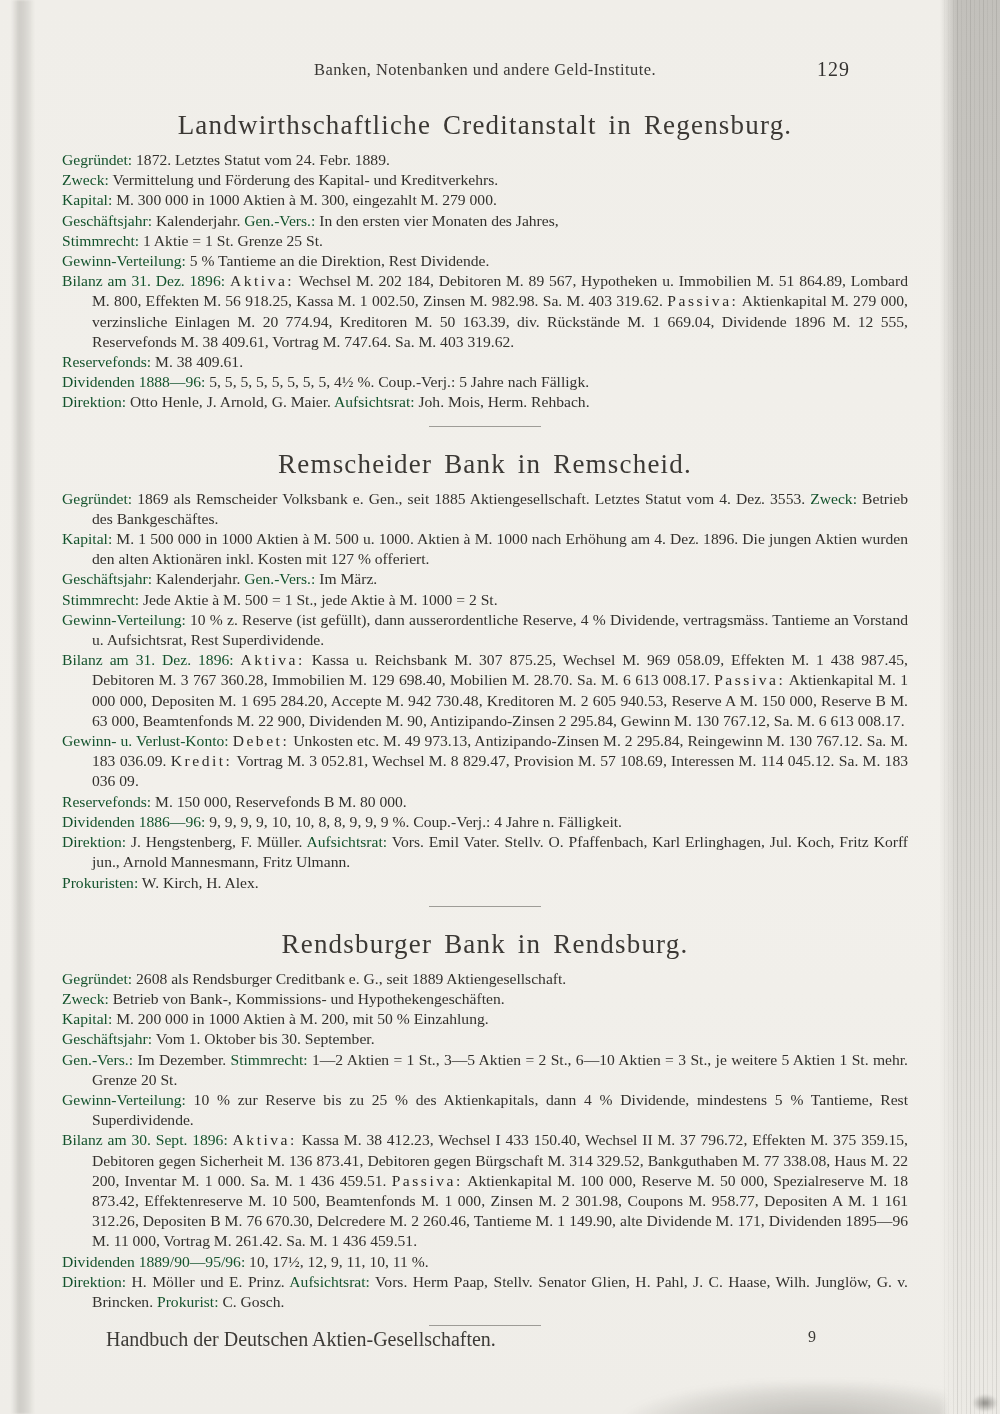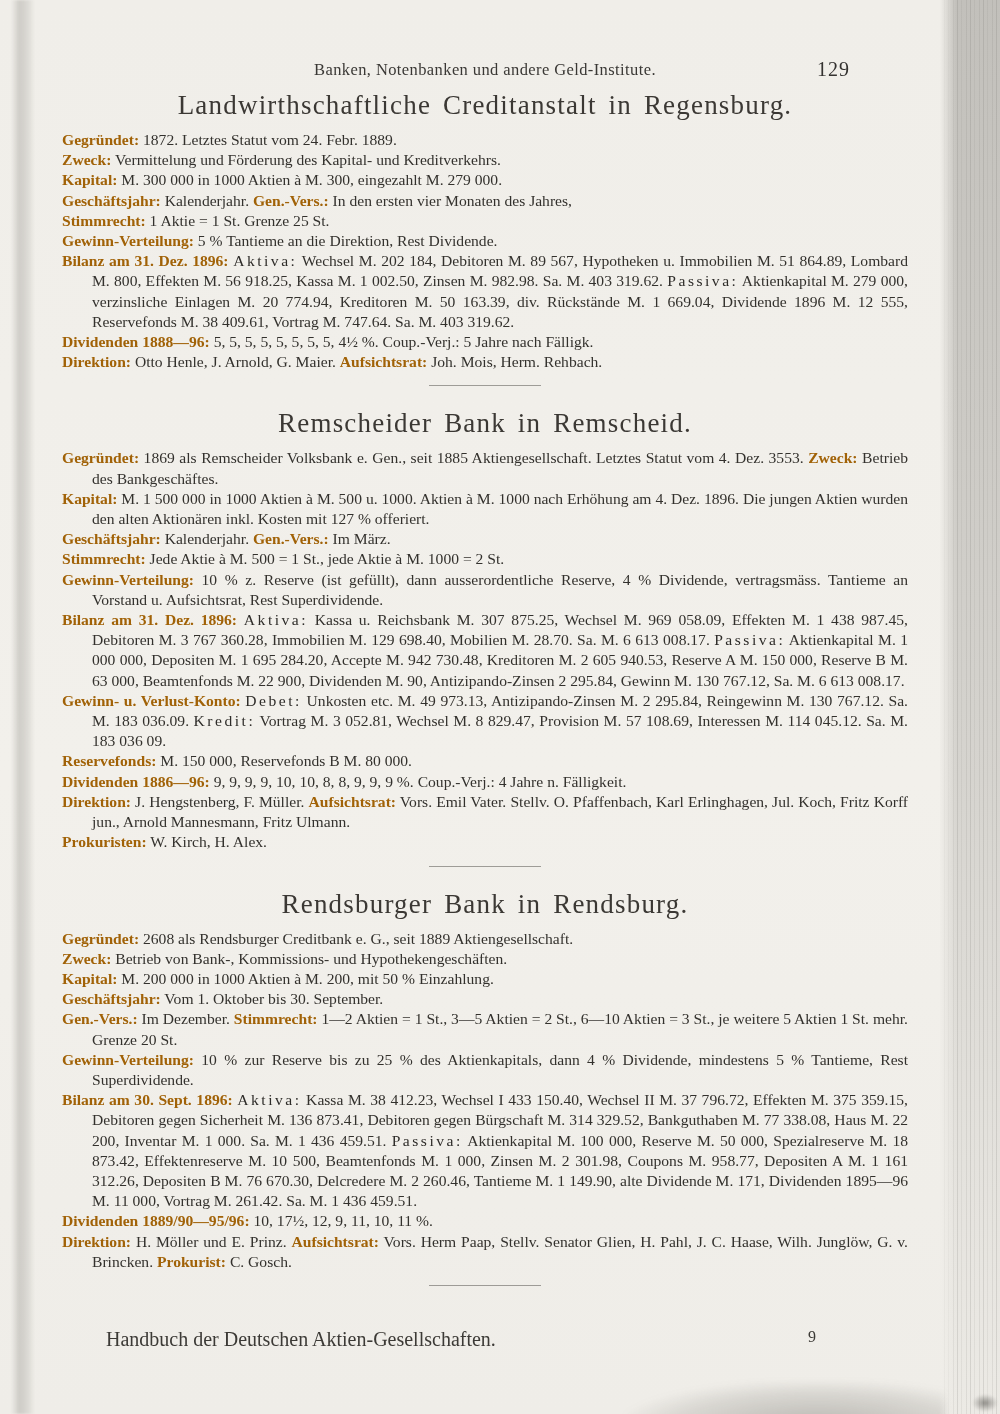--- a/index.html
+++ b/index.html
@@ -42,27 +42,27 @@
   }
   .page-number{
     position:absolute;right:58px;top:-2px;font-size:20px;color:#343230;letter-spacing:1px;text-align:right;
   }
 
   .entry-title{
     text-align:center;font-weight:normal;color:#3b3834;
     font-size:27px;letter-spacing:1.2px;word-spacing:4px;
     margin:22px 0 9px 0;
   }
-  .entry:first-child .entry-title{margin-top:4px;}
+  .entry:first-child .entry-title{margin-top:24px;}
   .para{
     margin:0;text-align:justify;
     font-size:15.6px;line-height:20.2px;
     padding-left:30px;text-indent:-30px;
   }
-  .lbl{font-weight:bold;color:#a16207;}
+  .lbl{font-weight:normal;color:#14532d;}
   .sperr{letter-spacing:2.5px;color:#2e2c29;}
   .txt{color:#33312d;}
   .sep{
     width:112px;margin:13px auto 4px auto;height:0;
     border-top:1.5px solid rgba(90,88,82,.55);
   }
   footer.colophon{
     position:absolute;left:62px;right:92px;top:1328px;height:24px;z-index:0;
   }
   .colophon-title{position:absolute;left:44px;font-size:20px;color:#3c3a36;}
@@ -85,20 +85,21 @@
   <main>
       <section class="entry">
         <h2 class="entry-title">Landwirthschaftliche Creditanstalt in Regensburg.</h2>
         <p class="para"><span class="lbl">Gegründet:</span><span class="txt"> 1872. Letztes Statut vom 24. Febr. 1889.</span></p>
         <p class="para"><span class="lbl">Zweck:</span><span class="txt"> Vermittelung und Förderung des Kapital- und Kreditverkehrs.</span></p>
         <p class="para"><span class="lbl">Kapital:</span><span class="txt"> M. 300 000 in 1000 Aktien à M. 300, eingezahlt M. 279 000.</span></p>
         <p class="para"><span class="lbl">Geschäftsjahr:</span><span class="txt"> Kalenderjahr. </span><span class="lbl">Gen.-Vers.:</span><span class="txt"> In den ersten vier Monaten des Jahres,</span></p>
         <p class="para"><span class="lbl">Stimmrecht:</span><span class="txt"> 1 Aktie = 1 St. Grenze 25 St.</span></p>
         <p class="para"><span class="lbl">Gewinn-Verteilung:</span><span class="txt"> 5 % Tantieme an die Direktion, Rest Dividende.</span></p>
         <p class="para"><span class="lbl">Bilanz am 31. Dez. 1896:</span><span class="txt"> </span><span class="sperr">Aktiva:</span><span class="txt"> Wechsel M. 202 184, Debitoren M. 89 567, Hypotheken u. Immobilien M. 51 864.89, Lombard M. 800, Effekten M. 56 918.25, Kassa M. 1 002.50, Zinsen M. 982.98. Sa. M. 403 319.62. </span><span class="sperr">Passiva:</span><span class="txt"> Aktienkapital M. 279 000, verzinsliche Einlagen M. 20 774.94, Kreditoren M. 50 163.39, div. Rückstände M. 1 669.04, Dividende 1896 M. 12 555, Reservefonds M. 38 409.61, Vortrag M. 747.64. Sa. M. 403 319.62.</span></p>
+        <p class="para"><span class="lbl">Reservefonds:</span><span class="txt"> M. 38 409.61.</span></p>
         <p class="para"><span class="lbl">Dividenden 1888—96:</span><span class="txt"> 5, 5, 5, 5, 5, 5, 5, 5, 4½ %. Coup.-Verj.: 5 Jahre nach Fälligk.</span></p>
         <p class="para"><span class="lbl">Direktion:</span><span class="txt"> Otto Henle, J. Arnold, G. Maier. </span><span class="lbl">Aufsichtsrat:</span><span class="txt"> Joh. Mois, Herm. Rehbach.</span></p>
       </section>
       <div class="sep"></div>
       <section class="entry">
         <h2 class="entry-title">Remscheider Bank in Remscheid.</h2>
         <p class="para"><span class="lbl">Gegründet:</span><span class="txt"> 1869 als Remscheider Volksbank e. Gen., seit 1885 Aktiengesellschaft. Letztes Statut vom 4. Dez. 3553. </span><span class="lbl">Zweck:</span><span class="txt"> Betrieb des Bankgeschäftes.</span></p>
         <p class="para"><span class="lbl">Kapital:</span><span class="txt"> M. 1 500 000 in 1000 Aktien à M. 500 u. 1000. Aktien à M. 1000 nach Erhöhung am 4. Dez. 1896. Die jungen Aktien wurden den alten Aktionären inkl. Kosten mit 127 % offeriert.</span></p>
         <p class="para"><span class="lbl">Geschäftsjahr:</span><span class="txt"> Kalenderjahr. </span><span class="lbl">Gen.-Vers.:</span><span class="txt"> Im März.</span></p>
         <p class="para"><span class="lbl">Stimmrecht:</span><span class="txt"> Jede Aktie à M. 500 = 1 St., jede Aktie à M. 1000 = 2 St.</span></p>

